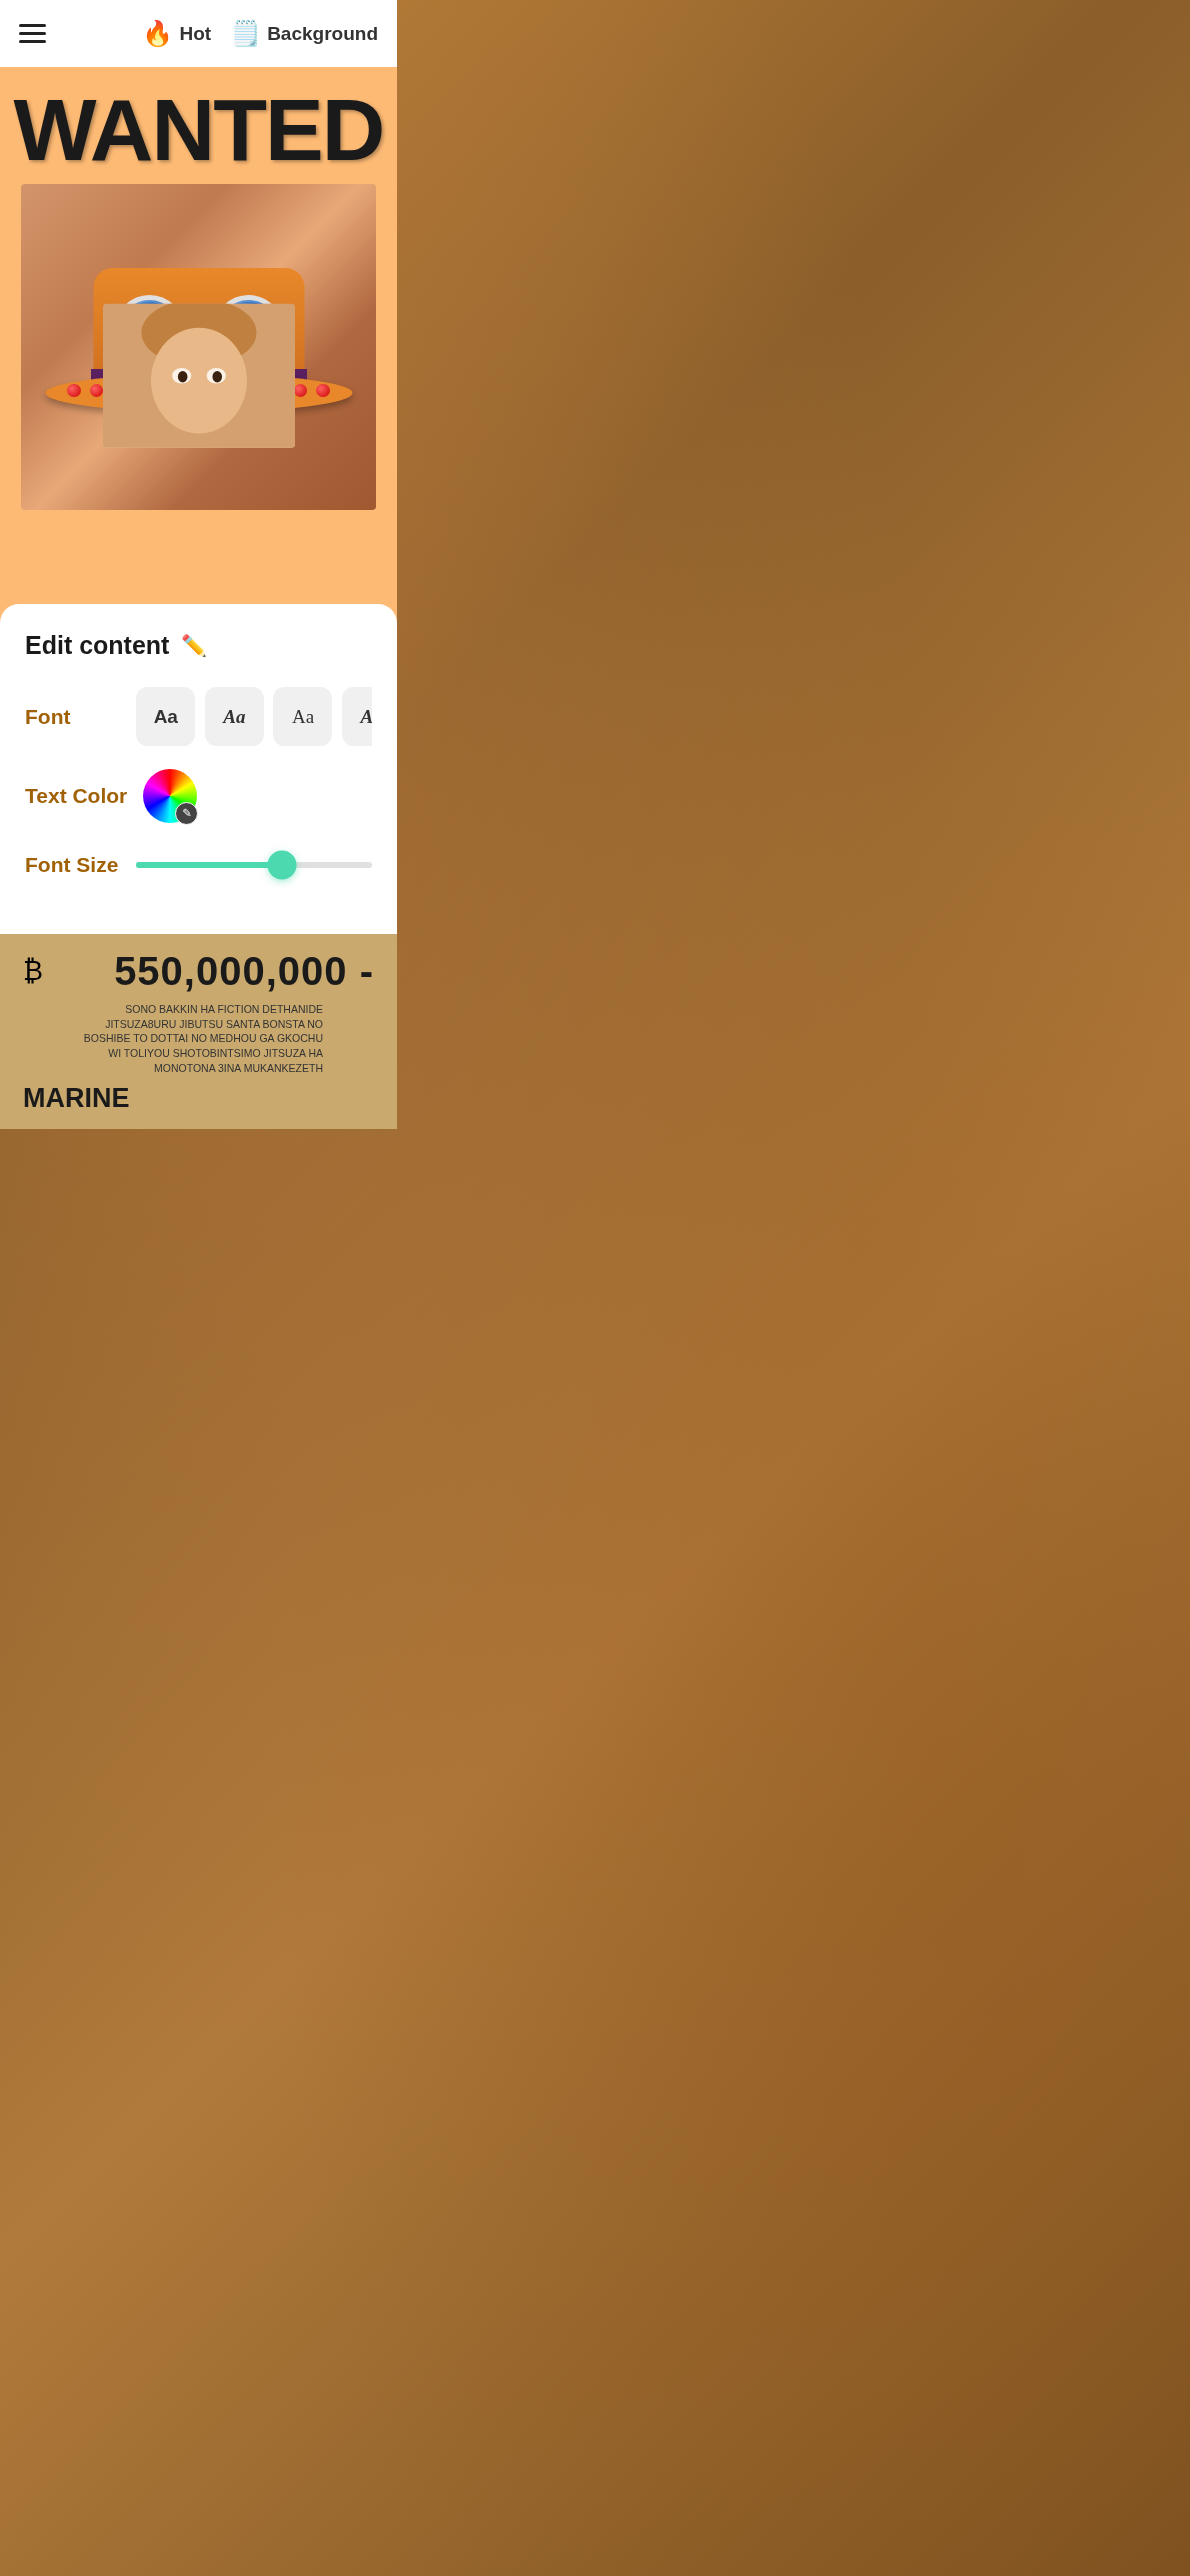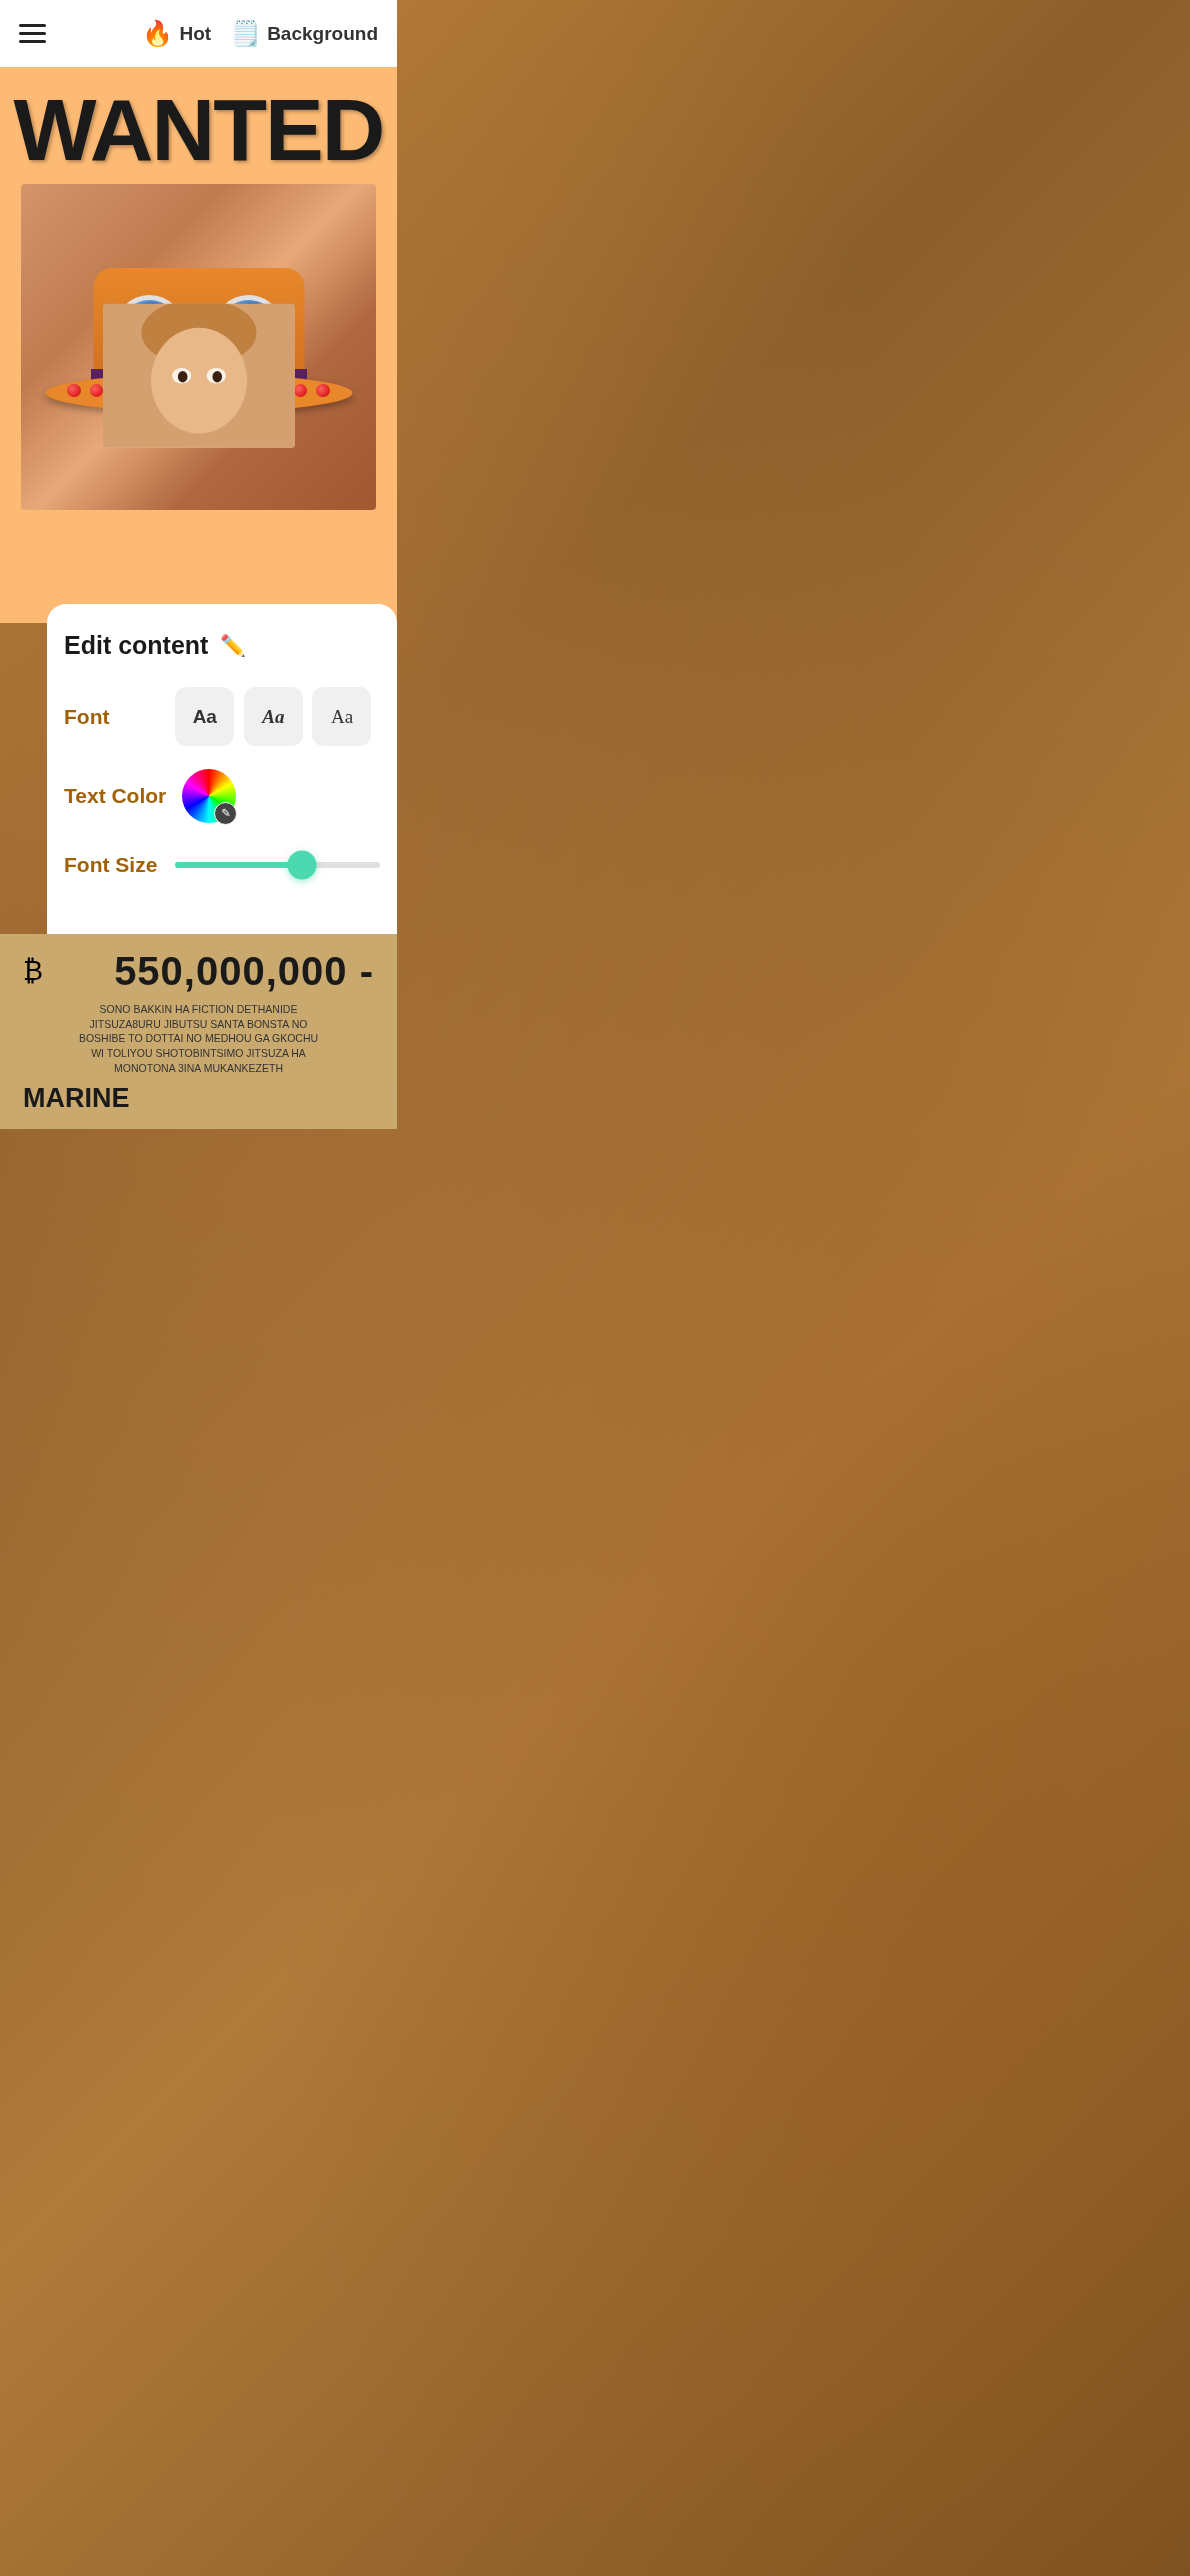--- a/index.html
+++ b/index.html
@@ -209,25 +209,24 @@
       height: 144px;
       background: linear-gradient(180deg, #d4956a 0%, #c8845a 50%, #e8c090 100%);
       border-radius: 3.8px;
       overflow: hidden;
     }
 
     
     .edit-panel {
       background: white;
       border-radius: 19px 19px 0 0;
-      padding: 27px 17px;
+      padding: 27px 25px;
       position: relative;
       z-index: 10;
       margin-top: -19px;
-      margin-left: 47px;
     }
 
     .edit-header {
       display: flex;
       align-items: center;
       gap: 11.5px;
       margin-bottom: 27px;
     }
 
     .edit-title {
@@ -391,21 +390,21 @@
       font-size: 40px;
       font-weight: 900;
       color: #1a1a1a;
       letter-spacing: 1px;
       font-family: 'Impact', 'Arial Black', sans-serif;
     }
 
     .bounty-subtitle {
       font-size: 10.5px;
       color: #333;
-      text-align: center;
+      text-align: right;
       line-height: 1.4;
       max-width: 249px;
     }
 
     .marine-text {
       font-size: 27px;
       font-weight: 900;
       color: #1a1a1a;
       font-family: 'Impact', 'Arial Black', sans-serif;
     }

